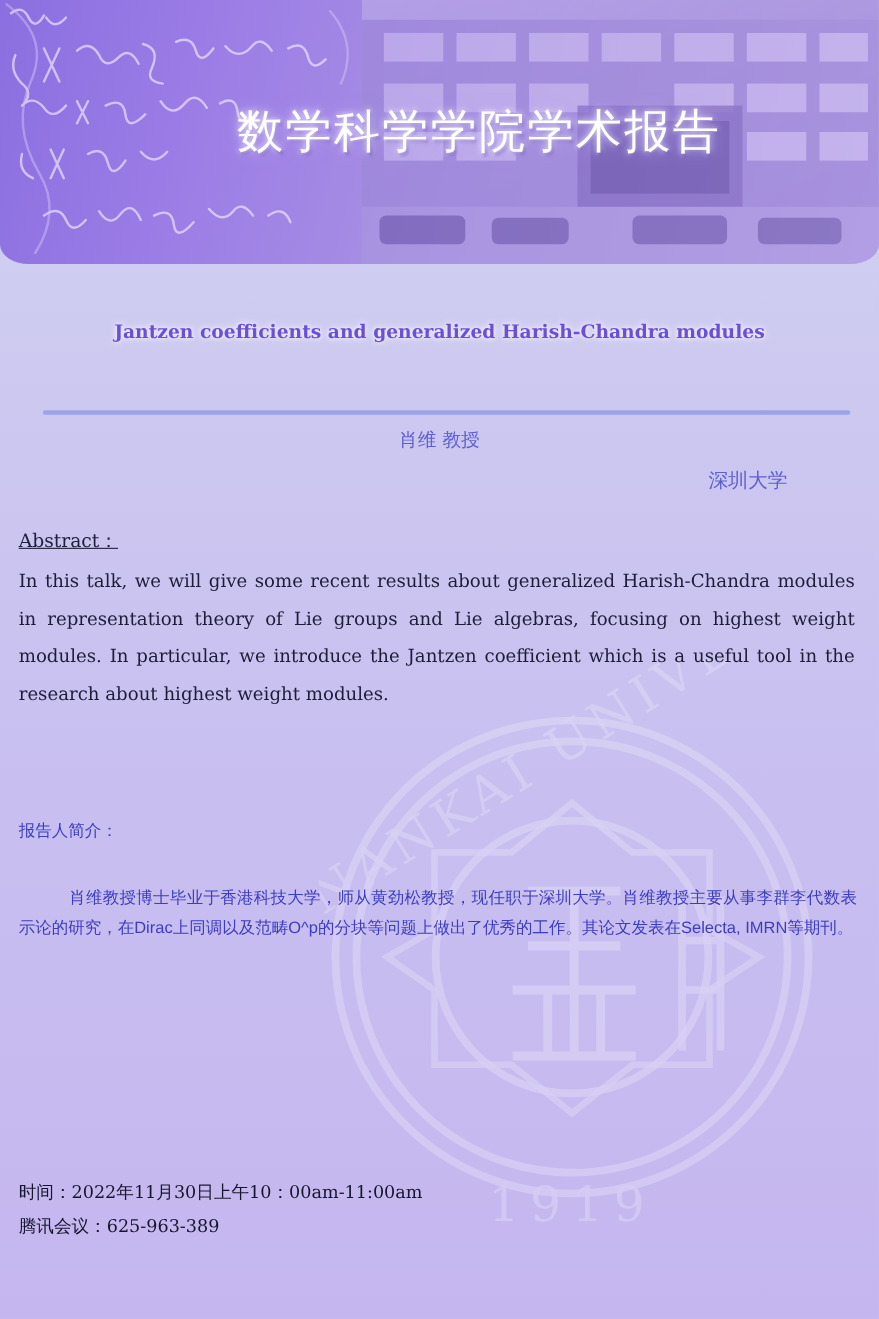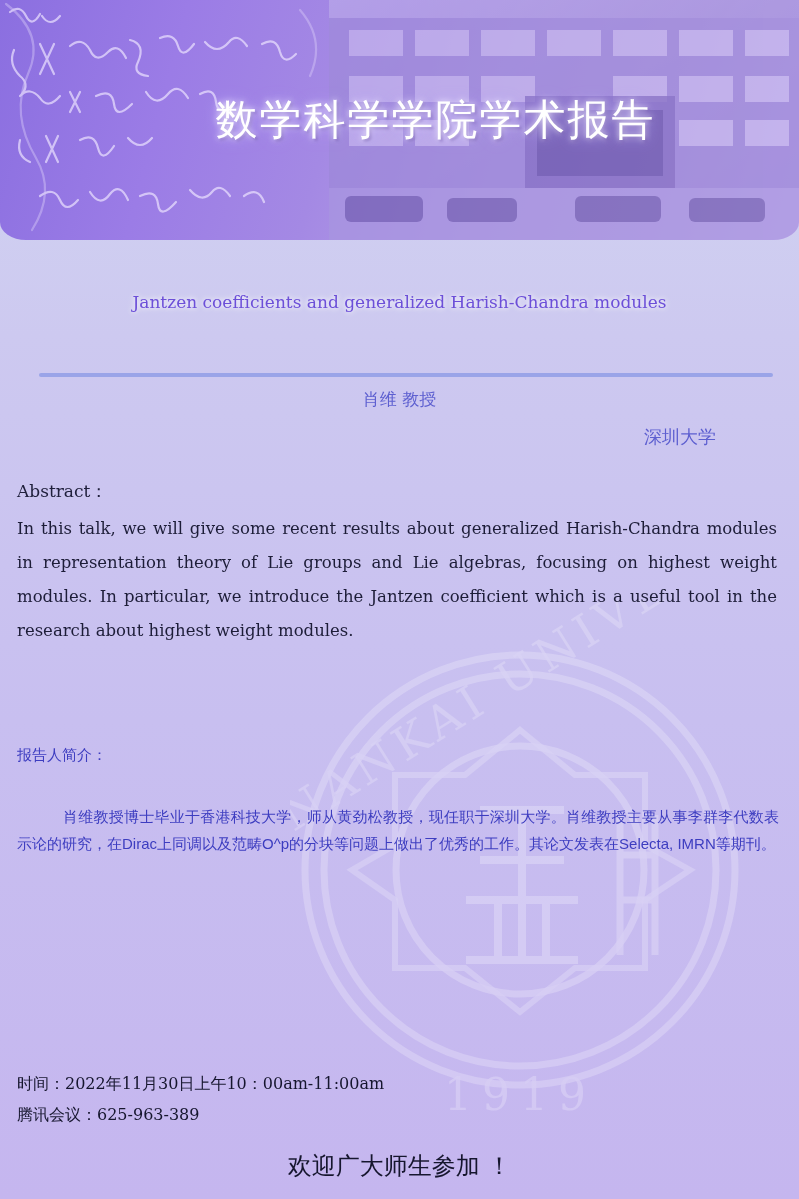--- a/index.html
+++ b/index.html
@@ -80,21 +80,21 @@
   }
 
   
   .talk-title {
     position: absolute;
     left: 0;
     top: 292px;
     width: 799px;
     text-align: center;
     font-family: "DejaVu Serif", serif;
-    font-weight: normal;
+    font-weight: bold;
     font-size: 17px;
     color: #6c4fd8;
     text-shadow: 0 0 5px rgba(255,255,255,0.9), 0 0 9px rgba(255,255,255,0.6);
   }
 
   .divider {
     position: absolute;
     left: 39px;
     top: 373px;
     width: 734px;
@@ -125,20 +125,21 @@
   }
 
   
   .abstract-label {
     position: absolute;
     left: 17px;
     top: 480px;
     font-family: "DejaVu Serif", serif;
     font-size: 17px;
     color: #20203c;
+    text-decoration: underline;
   }
   .abstract-body {
     position: absolute;
     left: 17px;
     top: 512px;
     width: 760px;
     font-family: "DejaVu Serif", serif;
     font-size: 16.5px;
     line-height: 34px;
     color: #1d1d38;
@@ -304,15 +305,14 @@
   <div class="affiliation">深圳大学</div>
 
   <div class="abstract-label">Abstract：</div>
   <div class="abstract-body">In this talk, we will give some recent results about generalized Harish-Chandra modules in representation theory of Lie groups and Lie algebras, focusing on highest weight modules. In particular, we introduce the Jantzen coefficient which is a useful tool in the research about highest weight modules.</div>
 
   <div class="bio-label">报告人简介：</div>
   <div class="bio-body">肖维教授博士毕业于香港科技大学，师从黄劲松教授，现任职于深圳大学。肖维教授主要从事李群李代数表示论的研究，在Dirac上同调以及范畴O^p的分块等问题上做出了优秀的工作。其论文发表在Selecta, IMRN等期刊。</div>
 
   <div class="time-line">时间：2022年11月30日上午10：00am-11:00am</div>
   <div class="meeting-line">腾讯会议：625-963-389</div>
-  <div class="welcome">欢迎广大师生参加 ！</div>
 
 </div>
 
 </body></html>

